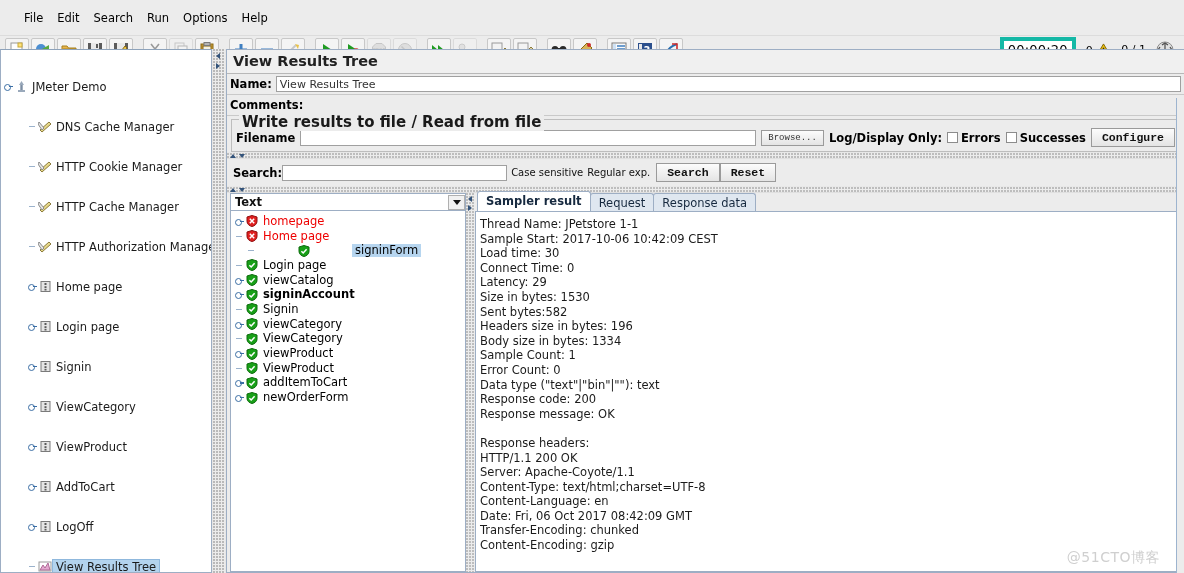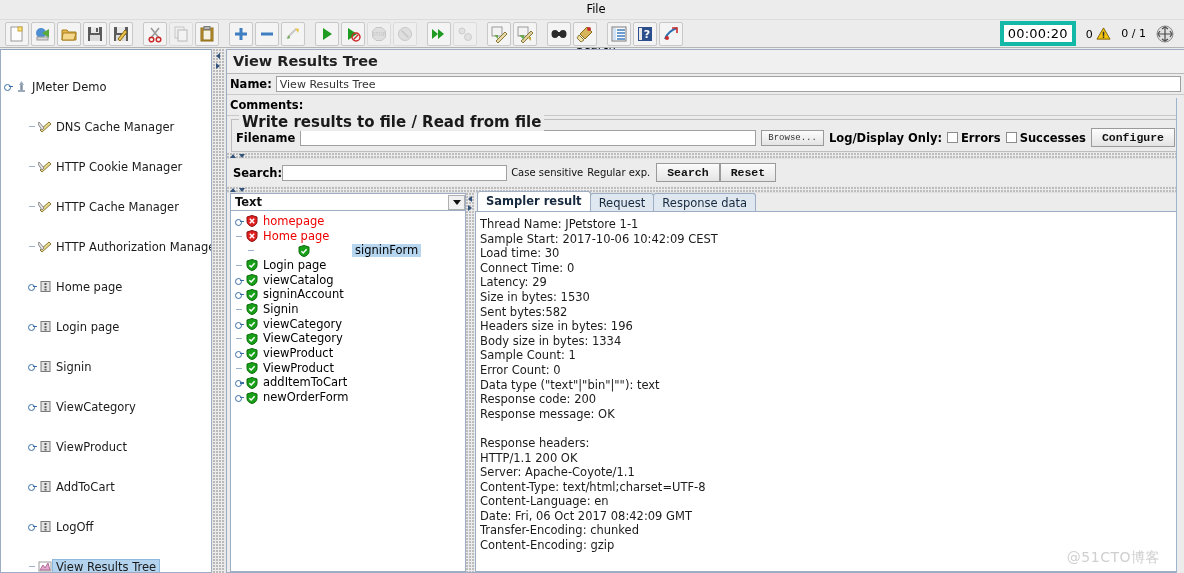--- a/index.html
+++ b/index.html
@@ -9,22 +9,22 @@
     overflow: hidden;
     background: #ececec;
     font-family: "DejaVu Sans", "Liberation Sans", sans-serif;
     font-size: 11px;
     color: #000;
   }
   #app { position: relative; width: 1184px; height: 573px; background: #ececec; }
 
   
   .menubar {
-    height: 20px; background: #ececec; display: flex; align-items: center;
-    padding-left: 8px; border-bottom: 1px solid #dcdcdc; flex-direction: column;
+    height: 36px; background: #ececec; display: flex; align-items: center;
+    padding-left: 17px; border-bottom: 1px solid #dcdcdc;
   }
   .menu-item {
     padding: 2px 7px; font-size: 11.5px; color: #000; cursor: default;
     font-family: "DejaVu Sans", sans-serif;
   }
 
   
   .toolbar {
     height: 28px; background: #ececec; display: flex; align-items: center;
     padding: 0 4px; border-bottom: 1px solid #b4b4b4; position: relative;
@@ -738,21 +738,21 @@
               <div class="rnode" style="padding-left: 4px;">
                 <span class="handle expand"></span>
                 <span class="ico">
                   <svg width="12" height="12" viewBox="0 0 12 12">
                     <path d="M6 0.5 L11 2 V6.5 C11 9 8.5 11 6 11.5 C3.5 11 1 9 1 6.5 V2 Z" fill="#18a018" stroke="#0d6b0d"></path>
                     <path d="M3.4 6.2 L5.2 8 L8.6 4.2" stroke="#fff" stroke-width="1.5" fill="none"></path>
                   </svg>
                 </span>
                 <span class="rlbl">viewCatalog</span>
               </div>
-              <div class="rnode" style="padding-left: 4px;">
+              <div class="rnode" style="padding-left: 4px; font-weight: bold;">
                 <span class="handle expand"></span>
                 <span class="ico">
                   <svg width="12" height="12" viewBox="0 0 12 12">
                     <path d="M6 0.5 L11 2 V6.5 C11 9 8.5 11 6 11.5 C3.5 11 1 9 1 6.5 V2 Z" fill="#18a018" stroke="#0d6b0d"></path>
                     <path d="M3.4 6.2 L5.2 8 L8.6 4.2" stroke="#fff" stroke-width="1.5" fill="none"></path>
                   </svg>
                 </span>
                 <span class="rlbl">signinAccount</span>
               </div>
               <div class="rnode" style="padding-left: 4px;">

